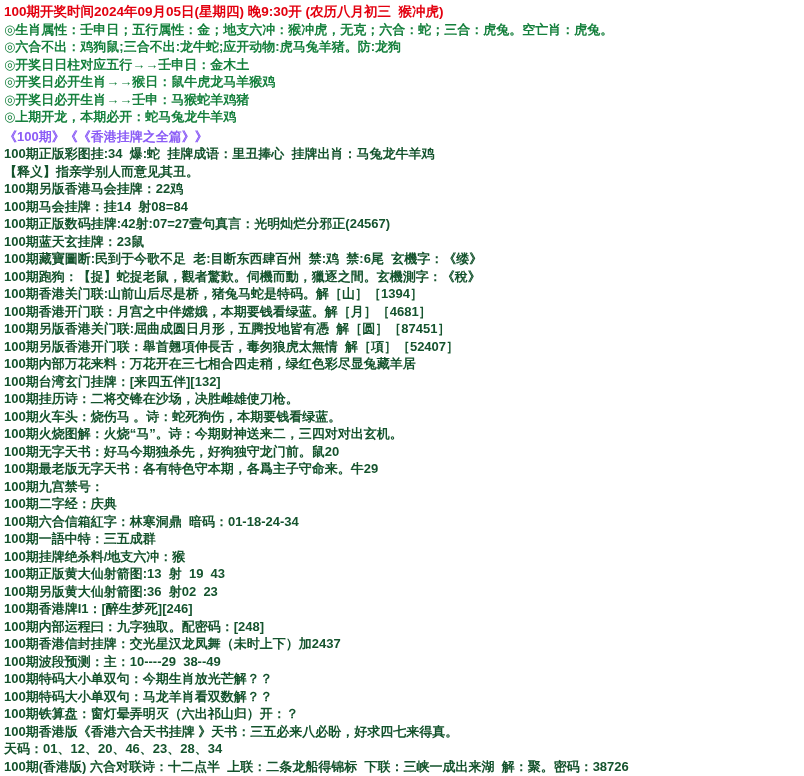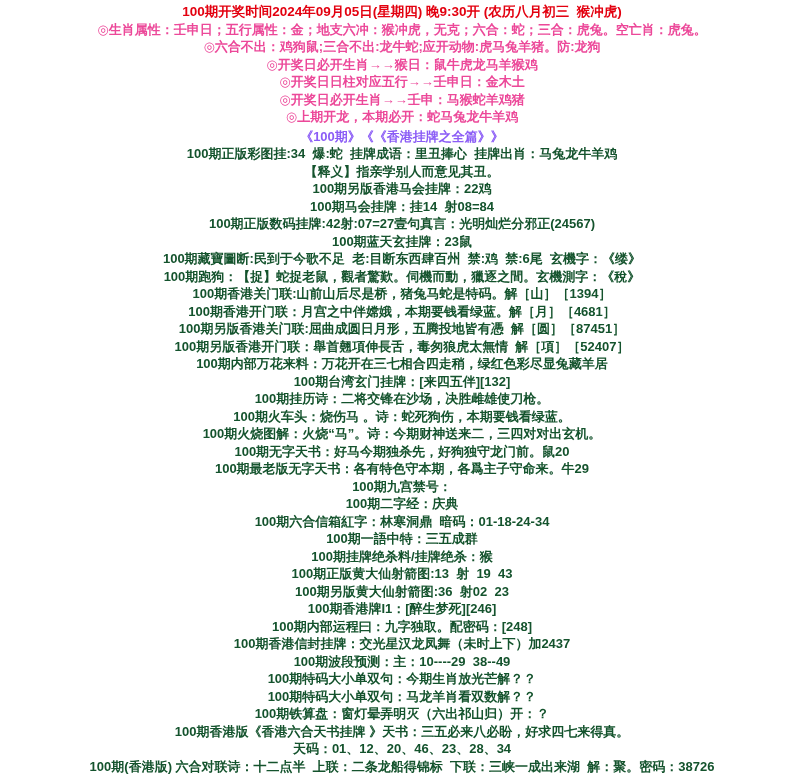--- a/index.html
+++ b/index.html
@@ -18,24 +18,23 @@
     width: 804px;
     box-sizing: border-box;
     padding: 3px 4px 6px 4px;
   }
   .line {
     line-height: 17.5px;
     white-space: pre-wrap;
     word-break: break-all;
     font-size: 13px;
     letter-spacing: 0px;
-    text-align: center;
   }
   .red {
-    color: #ec4899;
+    color: #15803d;
     font-weight: bold;
   }
   .black {
     color: #14532d;
     font-weight: bold;
   }
   .title-line {
     color: #e3000f;
     font-weight: bold;
     font-size: 13.5px;
@@ -50,22 +49,22 @@
 </style>
 </head>
 <body>
 
 <div class="page">
 
   <div>
     <div class="line title-line">100期开奖时间2024年09月05日(星期四) 晚9:30开 (农历八月初三  猴冲虎)</div>
     <div class="line red">◎生肖属性：壬申日；五行属性：金；地支六冲：猴冲虎，无克；六合：蛇；三合：虎兔。空亡肖：虎兔。</div>
     <div class="line red">◎六合不出：鸡狗鼠;三合不出:龙牛蛇;应开动物:虎马兔羊猪。防:龙狗</div>
+    <div class="line red">◎开奖日日柱对应五行→→壬申日：金木土</div>
     <div class="line red">◎开奖日必开生肖→→猴日：鼠牛虎龙马羊猴鸡</div>
-    <div class="line red">◎开奖日日柱对应五行→→壬申日：金木土</div>
     <div class="line red">◎开奖日必开生肖→→壬申：马猴蛇羊鸡猪</div>
     <div class="line red">◎上期开龙，本期必开：蛇马兔龙牛羊鸡</div>
   </div>
 
   <div class="sep"></div>
 
   <div class="line hdr">《100期》《《香港挂牌之全篇》》</div>
 
   <div>
     <div class="line black">100期正版彩图挂:34  爆:蛇  挂牌成语：里丑捧心  挂牌出肖：马兔龙牛羊鸡</div>
@@ -84,21 +83,21 @@
     <div class="line black">100期台湾玄门挂牌：[来四五伴][132]</div>
     <div class="line black">100期挂历诗：二将交锋在沙场，决胜雌雄使刀枪。</div>
     <div class="line black">100期火车头：烧伤马 。诗：蛇死狗伤，本期要钱看绿蓝。</div>
     <div class="line black">100期火烧图解：火烧“马”。诗：今期财神送来二，三四对对出玄机。</div>
     <div class="line black">100期无字天书：好马今期独杀先，好狗独守龙门前。鼠20</div>
     <div class="line black">100期最老版无字天书：各有特色守本期，各爲主子守命来。牛29</div>
     <div class="line black">100期九宫禁号：</div>
     <div class="line black">100期二字经：庆典</div>
     <div class="line black">100期六合信箱紅字：林寒洞鼎  暗码：01-18-24-34</div>
     <div class="line black">100期一語中特：三五成群</div>
-    <div class="line black">100期挂牌绝杀料/挂牌绝杀：猴</div>
+    <div class="line black">100期挂牌绝杀料/地支六冲：猴</div>
     <div class="line black">100期正版黄大仙射箭图:13  射  19  43</div>
     <div class="line black">100期另版黄大仙射箭图:36  射02  23</div>
     <div class="line black">100期香港牌I1：[醉生梦死][246]</div>
     <div class="line black">100期内部运程曰：九字独取。配密码：[248]</div>
     <div class="line black">100期香港信封挂牌：交光星汉龙凤舞（未时上下）加2437</div>
     <div class="line black">100期波段预测：主：10----29  38--49</div>
     <div class="line black">100期特码大小单双句：今期生肖放光芒解？？</div>
     <div class="line black">100期特码大小单双句：马龙羊肖看双数解？？</div>
     <div class="line black">100期铁算盘：窗灯晕弄明灭（六出祁山归）开：？</div>
     <div class="line black">100期香港版《香港六合天书挂牌 》天书：三五必来八必盼，好求四七来得真。</div>

